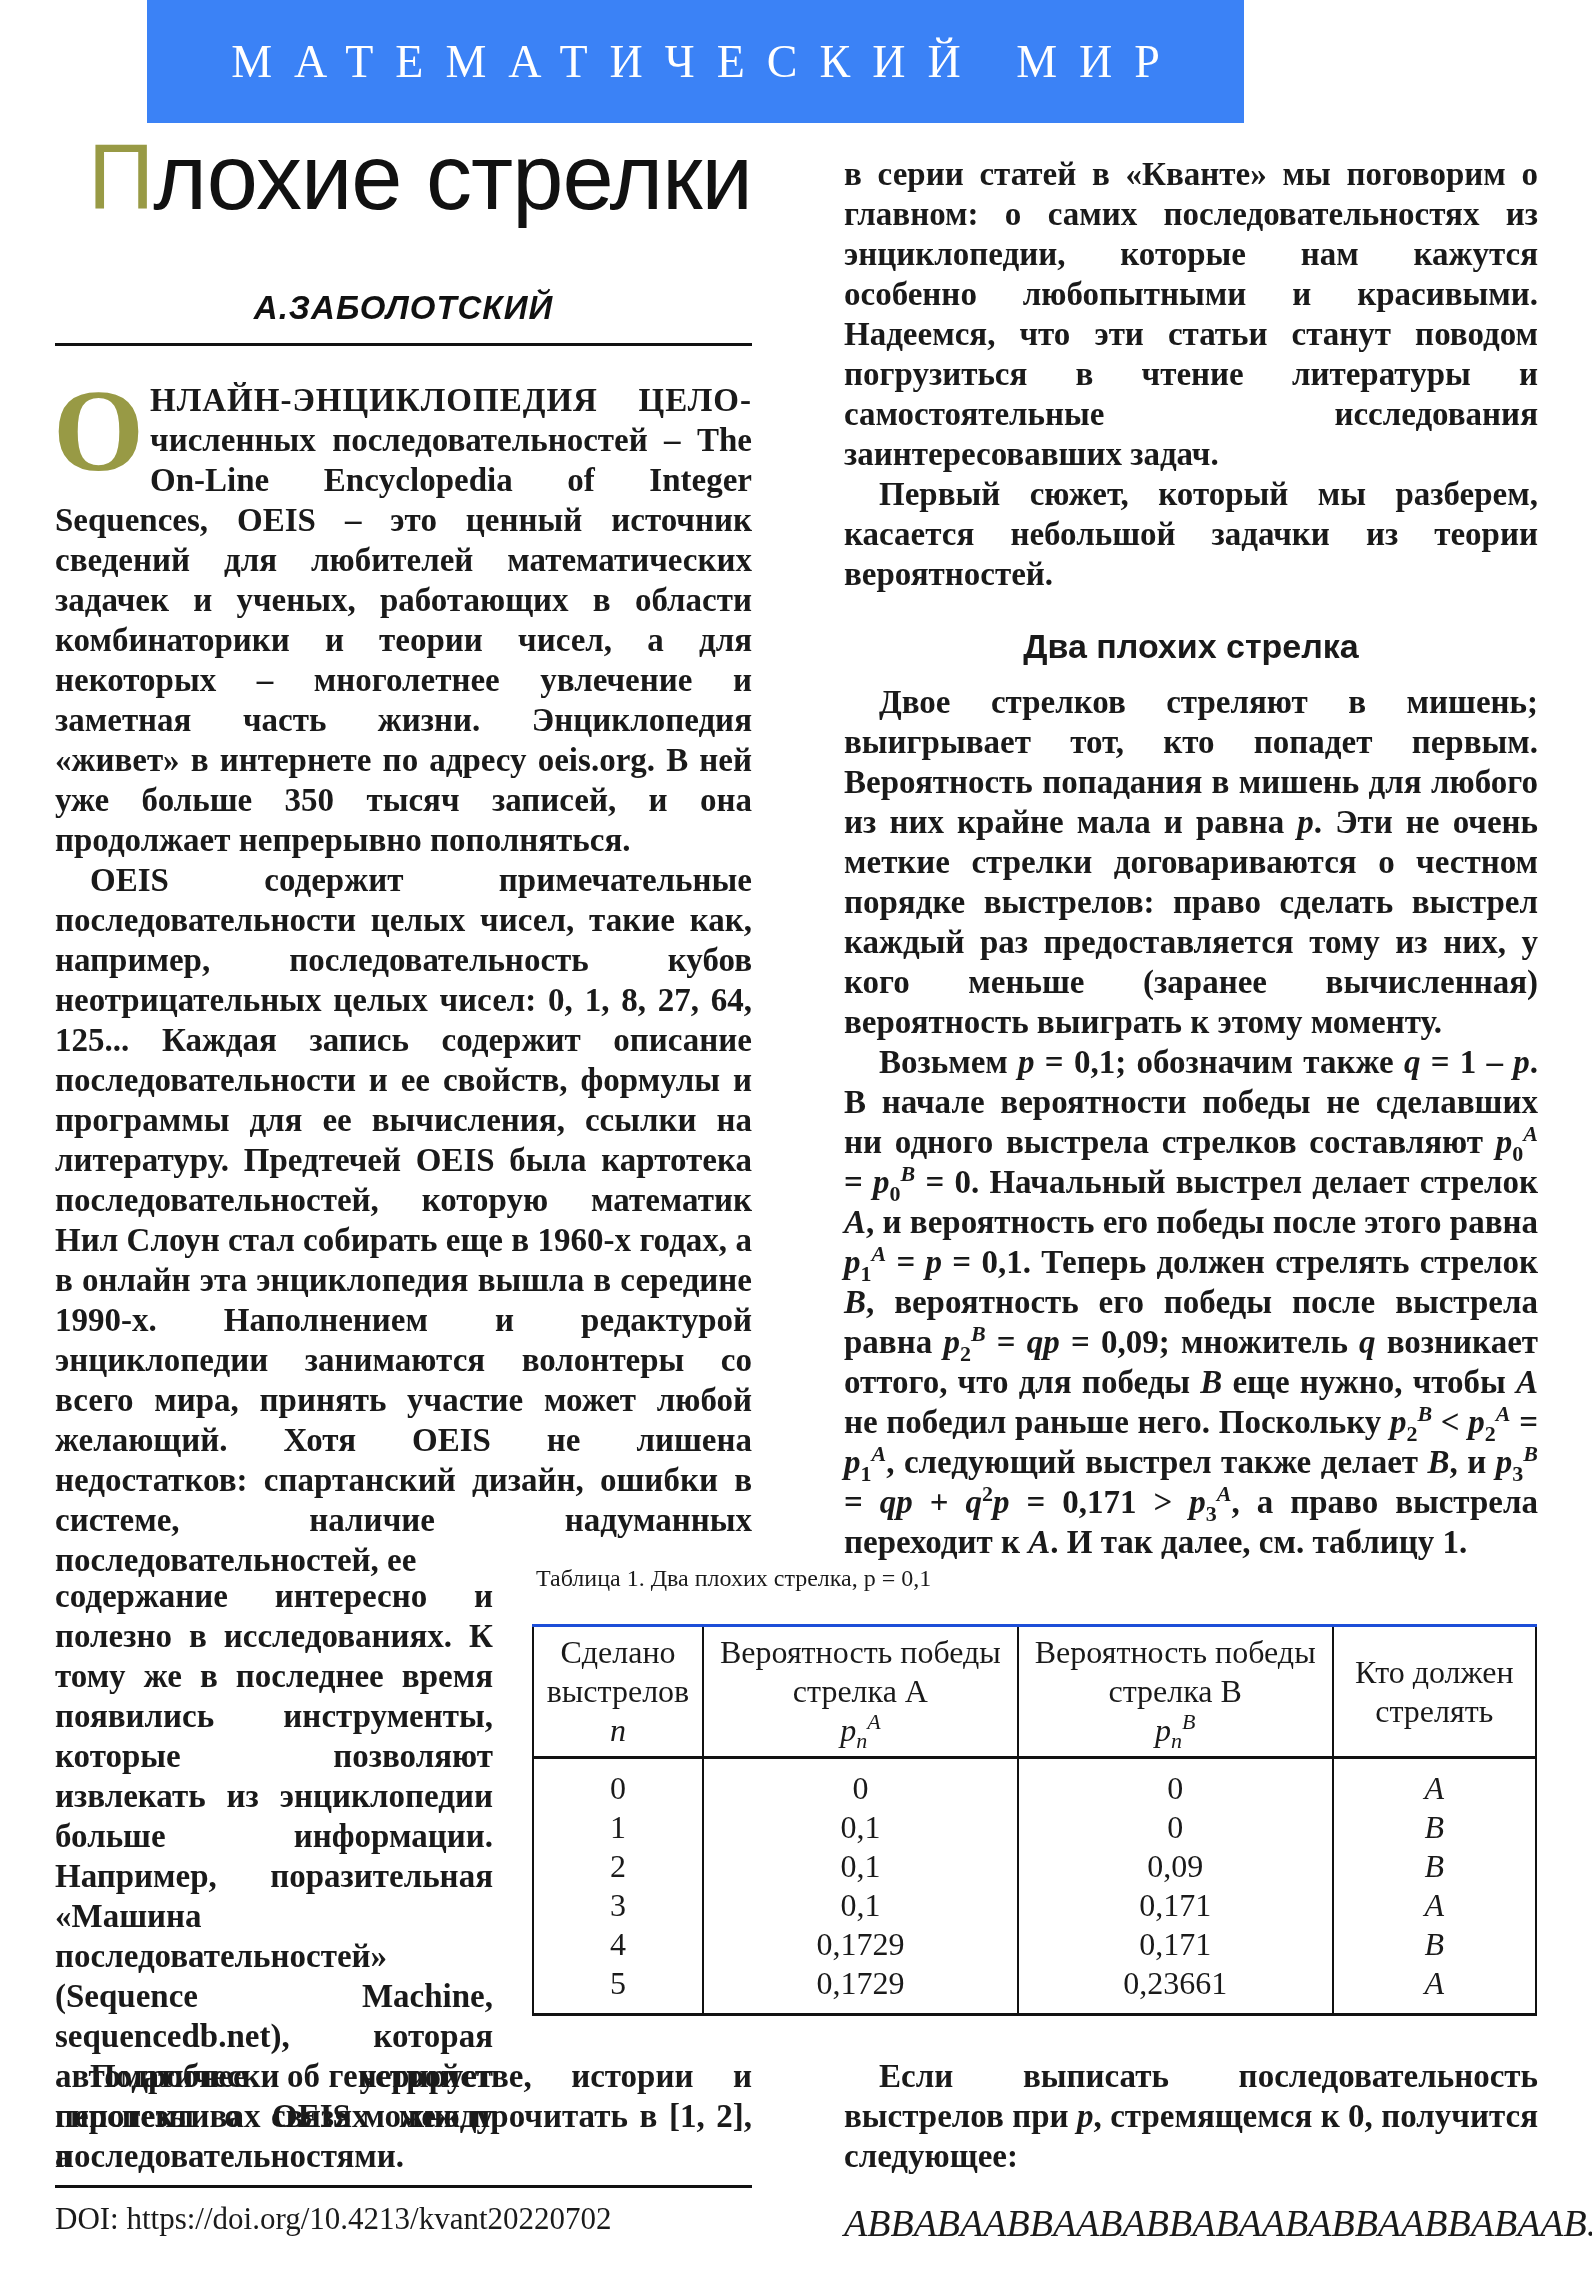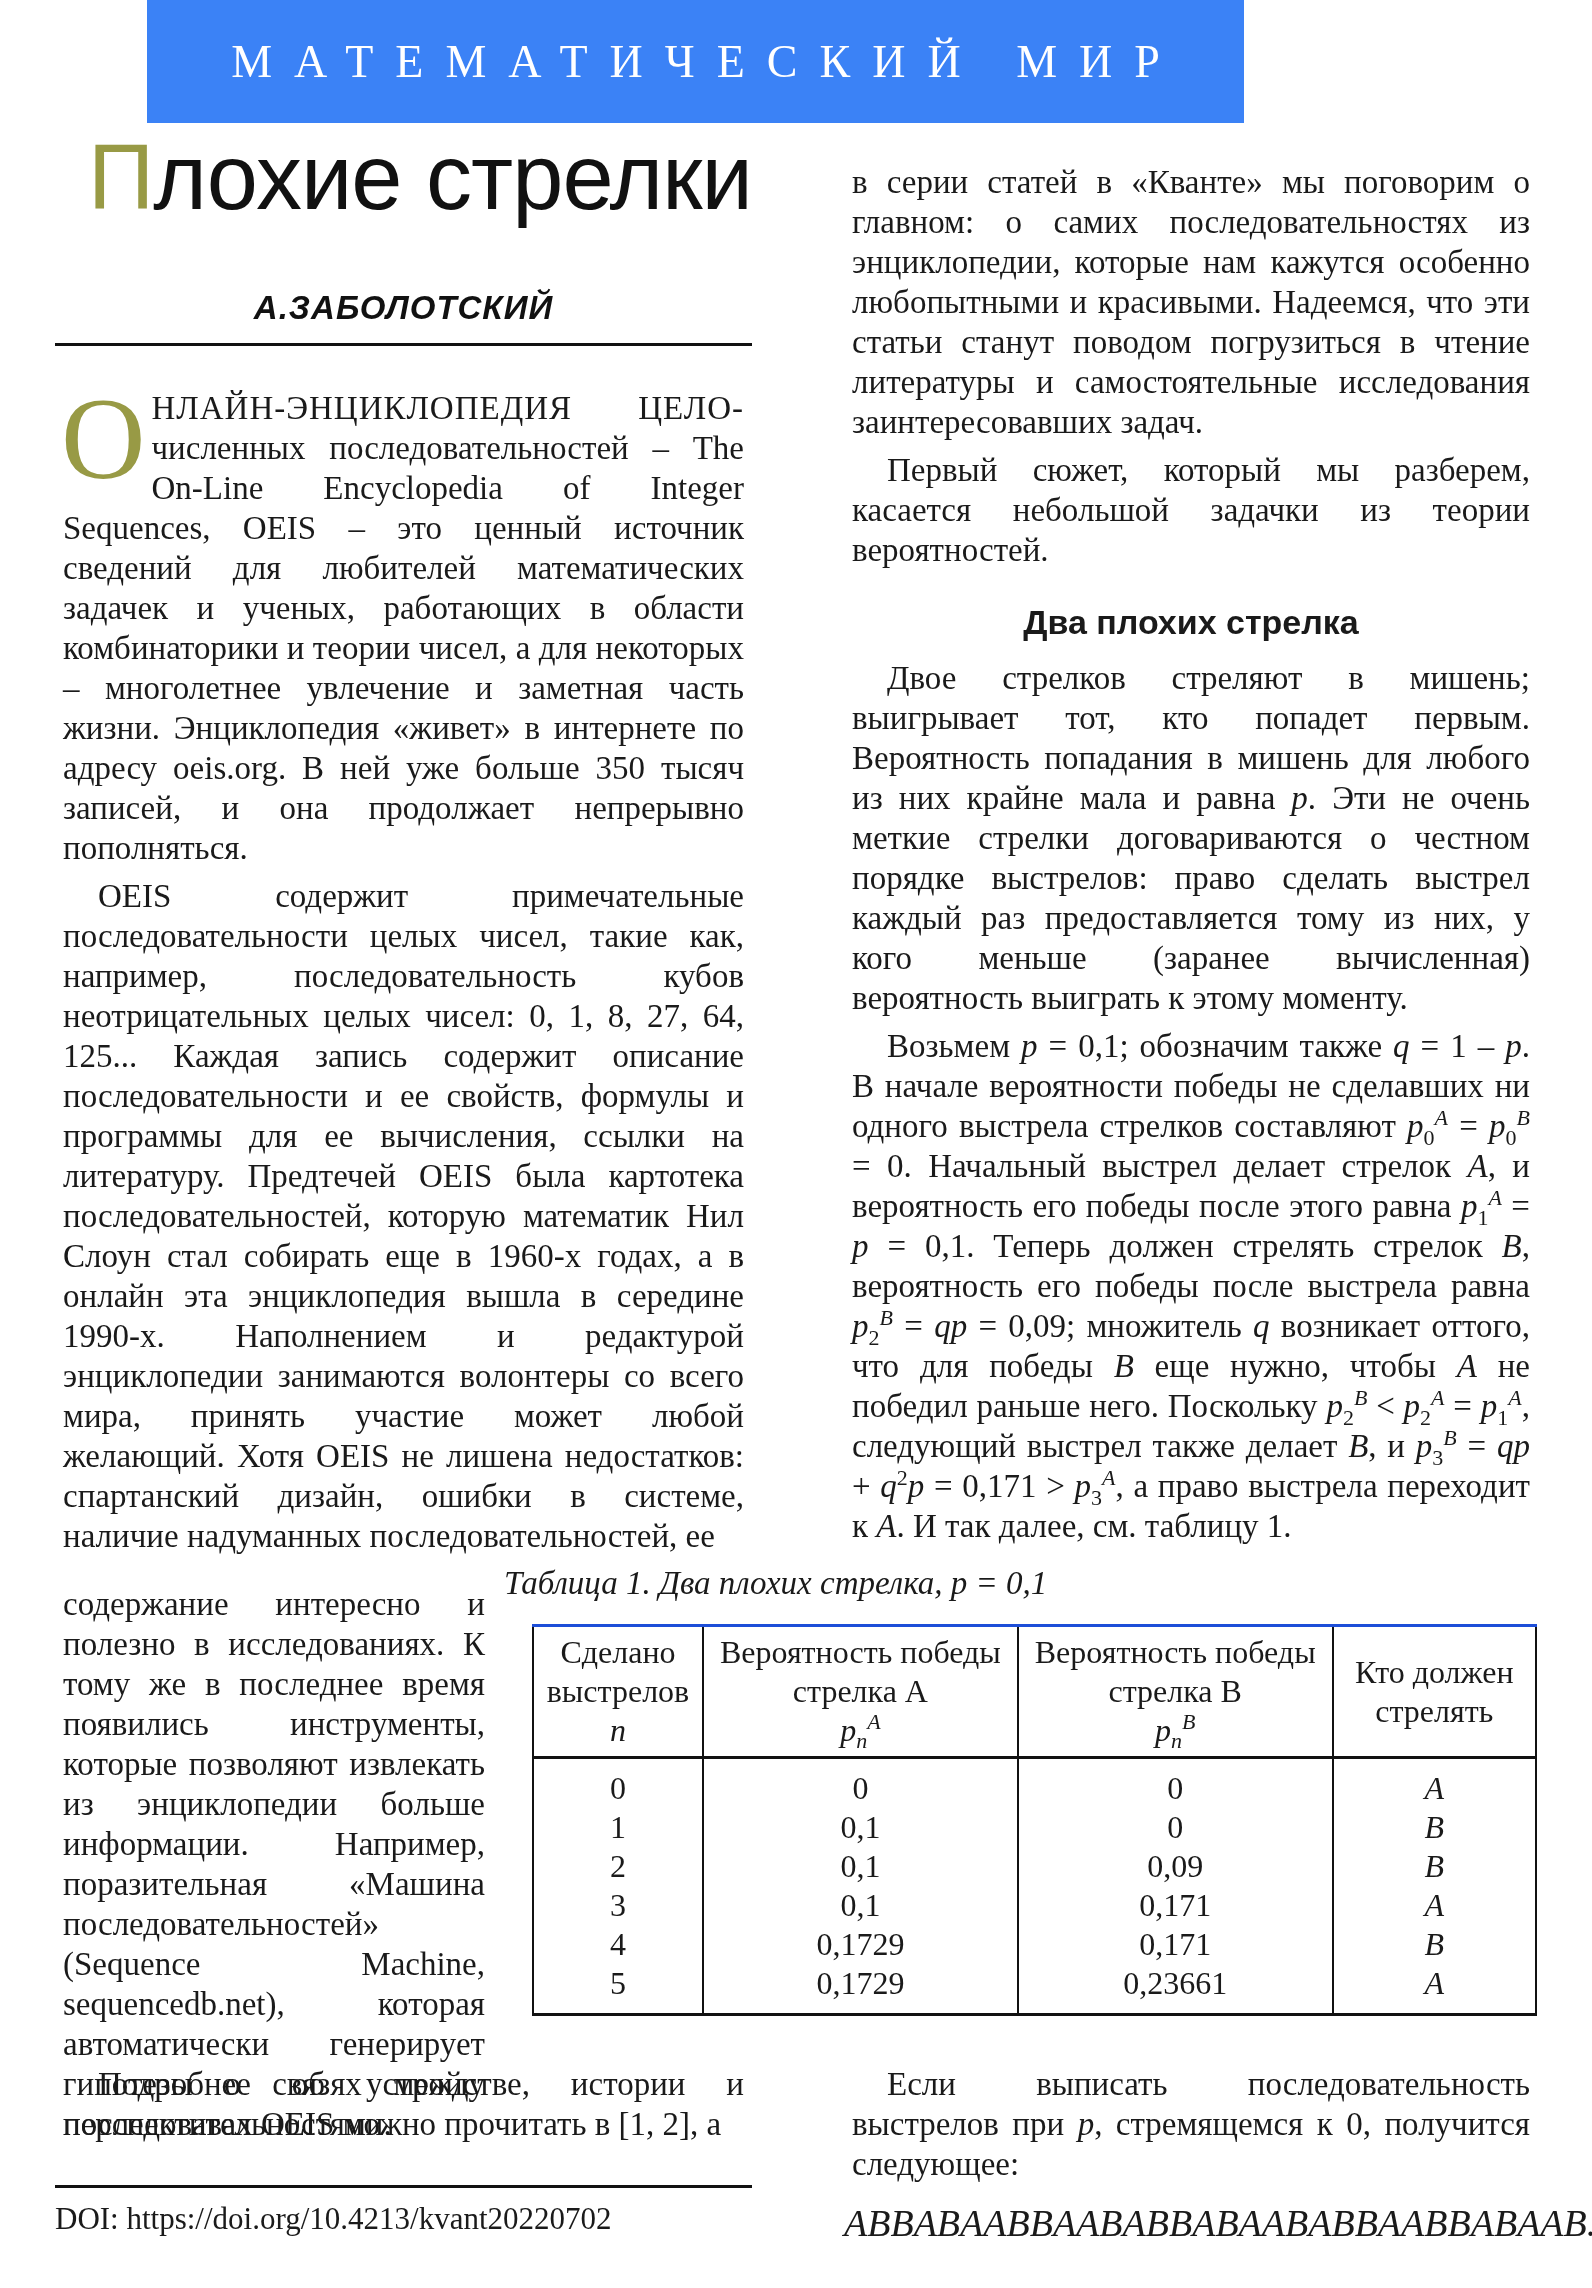--- a/index.html
+++ b/index.html
@@ -10,34 +10,34 @@
   .banner span { color:#ffffff; font-family:"Liberation Serif", serif; font-size:46px; letter-spacing:22px;
                  font-weight:normal; padding-left:22px; }
   .title { position:absolute; left:88px; top:127px; font-family:"Liberation Sans", "DejaVu Sans", sans-serif;
            font-size:92px; color:#111; font-weight:normal; letter-spacing:-1px; line-height:1.1; white-space:nowrap; }
   .title .first { color:#989a45; }
   .author { position:absolute; left:55px; width:697px; top:289px; text-align:center;
             font-family:"Liberation Sans", "DejaVu Sans", sans-serif; font-weight:bold; font-style:italic;
             font-size:33px; color:#111; letter-spacing:1px; }
   .author-rule { position:absolute; left:55px; top:343px; width:697px; height:3px; background:#111; }
   .col { position:absolute; font-size:33px; line-height:40px; text-align:justify; }
-  .col p { margin:8px; text-indent:35px; }
+  .col p { margin:0; text-indent:35px;font-weight:bold; }
   .col p.noindent { text-indent:0; }
   .left-top { left:55px; top:380px; width:697px; }
   .left-narrow { left:55px; top:1576px; width:438px; }
   .left-bottom { left:55px; top:2056px; width:697px; }
   .right-top { left:844px; top:154px; width:694px; }
   .right-bottom { left:844px; top:2056px; width:694px; }
   .dropcap { float:left; font-size:117px; line-height:90px; color:#989a45; margin:6px 6px 0 -2px; font-family:"Liberation Serif", serif; }
   .caps { letter-spacing:1px; }
   .subhead { text-align:center; font-family:"Liberation Sans", "DejaVu Sans", sans-serif; font-weight:bold;
              font-size:34px; margin:32px 0 16px 0; text-indent:0; }
   i.m { font-style:italic; }
   sup, sub { font-size:22px; line-height:0; }
-  .table-caption { position:absolute; left:504px; top:1565px; font-style:italic; font-size:33px; }
+  .table-caption { position:absolute; left:536px; top:1565px; font-size:24px; }
   table.data { position:absolute; left:532px; top:1624px; width:1005px; border-collapse:collapse;
                font-size:32px; line-height:39px; border-top:3px solid #1d4ed8; border-bottom:3px solid #111; }
   table.data th { font-weight:normal; padding:6px 4px; border-left:2px solid #111; border-right:2px solid #111;
                   border-bottom:3px solid #111; text-align:center; vertical-align:middle; }
   table.data td { text-align:center; padding:0 4px; border-left:2px solid #111; border-right:2px solid #111; }
   table.data tr.first td { padding-top:10px; }
   table.data tr.last td { padding-bottom:10px; }
   .c1 { width:162px; } .c2 { width:320px; } .c3 { width:320px; } .c4 { width:202px; }
   .footer-rule { position:absolute; left:55px; top:2185px; width:697px; height:3px; background:#111; }
   .doi { position:absolute; left:55px; top:2201px; font-size:31px; }

